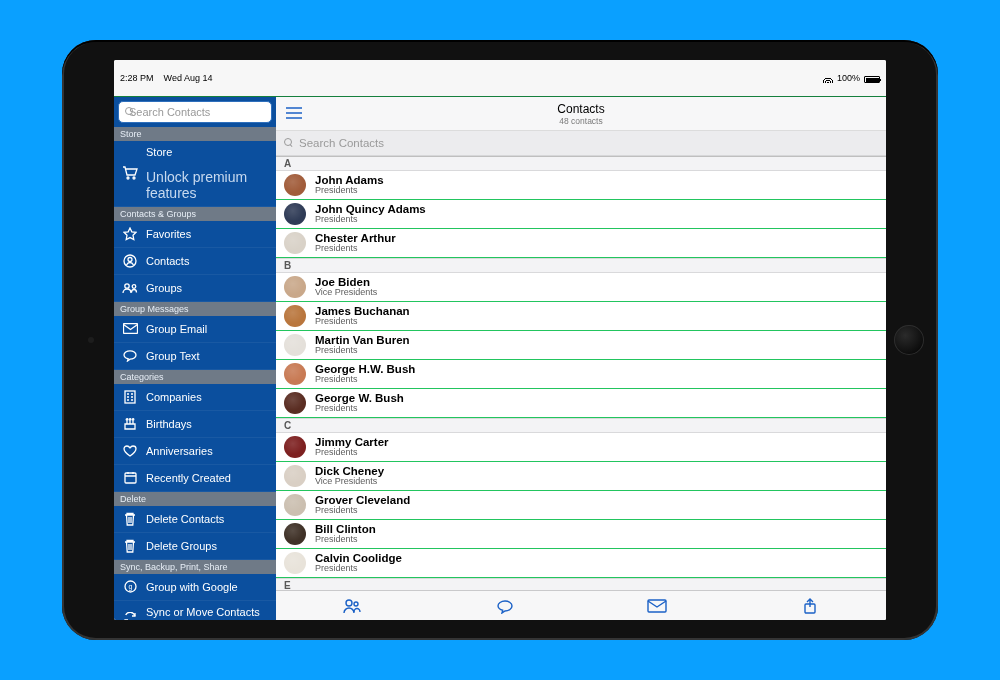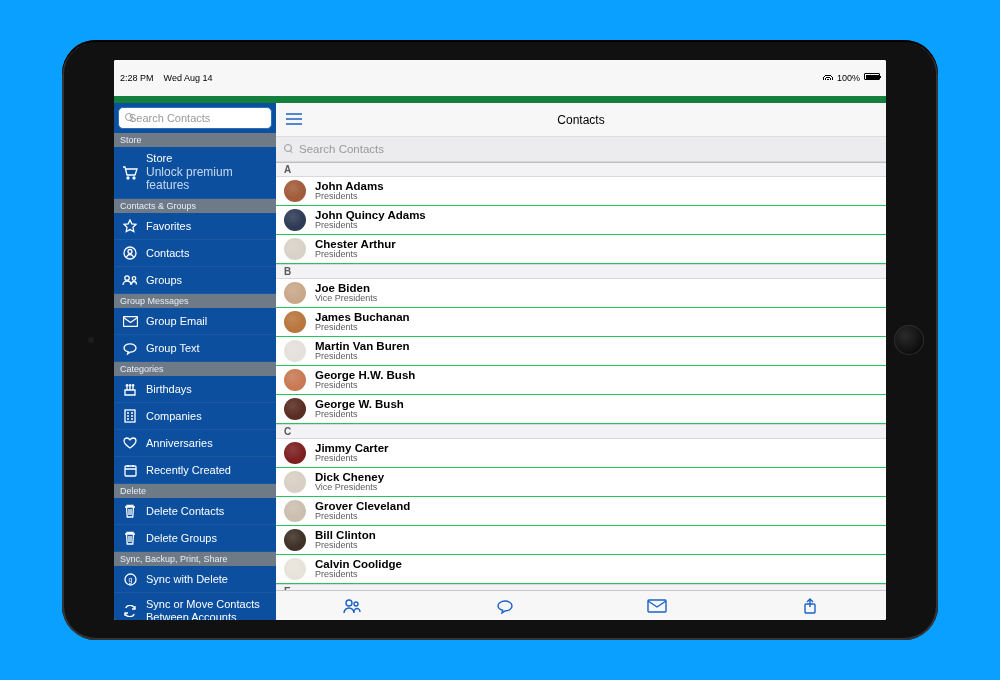--- a/index.html
+++ b/index.html
@@ -26,23 +26,23 @@
 
   .screen {
     flex: 1; background: #fff; border-radius: 2px; display: flex; flex-direction: column;
     overflow: hidden;
   }
 
   
   .statusbar {
     height: 14px; font-size: 9px; color: #000; background: #f7f7f7;
     display: flex; align-items: center; justify-content: space-between;
-    padding: 18px 6px; border-bottom: 7px solid #15803d;
-  }
-  .statusbar .right { display: flex; align-items: flex-start; gap: 4px; }
+    padding: 18px 6px; border-bottom: 1px solid #15803d;
+  }
+  .statusbar .right { display: flex; align-items: flex-end; gap: 4px; }
   .wifi { width: 10px; height: 7px; position: relative; }
   .wifi::before { content:""; position:absolute; inset:0; background:
     radial-gradient(circle at 50% 100%, #000 1px, transparent 1.5px),
     radial-gradient(circle at 50% 100%, transparent 2.5px, #000 2.5px, #000 3.3px, transparent 3.3px),
     radial-gradient(circle at 50% 100%, transparent 4.5px, #000 4.5px, #000 5.3px, transparent 5.3px);
   }
   .battery { width: 16px; height: 7px; border: 1px solid #000; border-radius: 1px; position: relative; }
   .battery::after { content:""; position:absolute; right:-2px; top:1.5px; width:1.5px; height:2px; background:#000; }
   .battery .fill { position:absolute; inset:0.5px; background:#000; }
 
@@ -69,21 +69,21 @@
 
   .section-head {
     background: #6f7a87; font-size: 9px; padding: 2px 6px; color: #e7eef6;
   }
   .menu-item {
     display: flex; align-items: center; gap: 8px;
     padding: 5px 8px; border-bottom: 1px solid rgba(255,255,255,0.06);
     line-height: 1.15;
   }
   .menu-item .label { flex: 1; }
-  .menu-item .sub { display:block; font-size: 12px; color: #c7d9ef; margin-top: 1px; }
+  .menu-item .sub { display:block; font-size: 14px; color: #c7d9ef; margin-top: 10px; }
   .icon { width: 16px; height: 16px; flex: 0 0 16px; display: flex; align-items: center; justify-content: center; }
   .icon svg { stroke: #fff; fill: none; stroke-width: 1.3; }
 
   
   .main { flex: 1; display: flex; flex-direction: column; background: #fff; min-width: 0; }
   .main-header {
     height: 34px; background: #f7f7f8; border-bottom: 1px solid #dcdcdc;
     display: flex; align-items: center; position: relative;
   }
   .hamburger { padding: 0 10px; color: #1b61c6; font-size: 16px; line-height: 1; }
@@ -216,40 +216,40 @@
               <span class="icon">
                 <svg width="14" height="13" viewBox="0 0 14 13">
                   <path d="M1 6a6 4.2 0 1 1 6 4.2l-2.5 1.8.6-2.3A6 4.2 0 0 1 1 6z"></path>
                 </svg>
               </span>
               <span class="label">Group Text</span>
             </div>
             <div class="section-head">Categories</div>
             <div class="menu-item">
               <span class="icon">
+                <svg width="12" height="14" viewBox="0 0 12 14">
+                  <rect x="1" y="1" width="10" height="12"></rect>
+                  <path d="M3 4h2M7 4h2M3 7h2M7 7h2M3 10h2M7 10h2"></path>
+                </svg>
+              </span>
+              <span class="label">Companies</span>
+            </div>
+            <div class="menu-item">
+              <span class="icon">
                 <svg width="14" height="13" viewBox="0 0 14 13">
                   <path d="M2 7h10v5H2zM4 7V4M7 7V4M10 7V4"></path>
                   <circle cx="4" cy="2.5" r=".8"></circle>
                   <circle cx="7" cy="2.5" r=".8"></circle>
                   <circle cx="10" cy="2.5" r=".8"></circle>
                 </svg>
               </span>
               <span class="label">Birthdays</span>
             </div>
             <div class="menu-item">
               <span class="icon">
-                <svg width="12" height="14" viewBox="0 0 12 14">
-                  <rect x="1" y="1" width="10" height="12"></rect>
-                  <path d="M3 4h2M7 4h2M3 7h2M7 7h2M3 10h2M7 10h2"></path>
-                </svg>
-              </span>
-              <span class="label">Companies</span>
-            </div>
-            <div class="menu-item">
-              <span class="icon">
                 <svg width="14" height="12" viewBox="0 0 14 12">
                   <path d="M7 11S1 7 1 3.8C1 2 2.4 1 4 1c1.3 0 2.3.8 3 1.8C7.7 1.8 8.7 1 10 1c1.6 0 3 1 3 2.8C13 7 7 11 7 11z"></path>
                 </svg>
               </span>
               <span class="label">Anniversaries</span>
             </div>
             <div class="menu-item">
               <span class="icon">
                 <svg width="13" height="13" viewBox="0 0 13 13">
                   <rect x="1" y="2" width="11" height="10" rx="1"></rect>
@@ -276,21 +276,21 @@
               <span class="label">Delete Groups</span>
             </div>
             <div class="section-head">Sync, Backup, Print, Share</div>
             <div class="menu-item">
               <span class="icon">
                 <svg width="13" height="13" viewBox="0 0 13 13">
                   <circle cx="6.5" cy="6.5" r="5.5"></circle>
                   <text x="6.5" y="9.2" font-size="7" text-anchor="middle" fill="#fff" stroke="none" font-family="Arial">g</text>
                 </svg>
               </span>
-              <span class="label">Sync with Delete</span>
+              <span class="label">Group with Google</span>
             </div>
             <div class="menu-item">
               <span class="icon">
                 <svg width="14" height="12" viewBox="0 0 14 12">
                   <path d="M12 4a5 5 0 0 0-9.3-1M2 8a5 5 0 0 0 9.3 1"></path>
                   <path d="M12 1v3H9M2 11V8h3"></path>
                 </svg>
               </span>
               <span class="label">Sync or Move Contacts Between Accounts</span>
             </div>
@@ -301,20 +301,21 @@
         <div class="main-header">
           <span class="hamburger">
             <svg width="16" height="12" viewBox="0 0 16 12">
                 <line x1="0" y1="1" x2="16" y2="1"></line>
                 <line x1="0" y1="6" x2="16" y2="6"></line>
                 <line x1="0" y1="11" x2="16" y2="11"></line>
               </svg>
           </span>
           <div class="main-title">
             <div class="t">Contacts</div>
+            <div class="s">48 contacts</div>
           </div>
         </div>
         <div class="main-search-row">
           <div class="main-search">
             <span class="mag"></span>
             <input placeholder="Search Contacts" style="">
           </div>
         </div>
         <div class="list" id="contact-list">
             <div class="letter-head">A</div>

